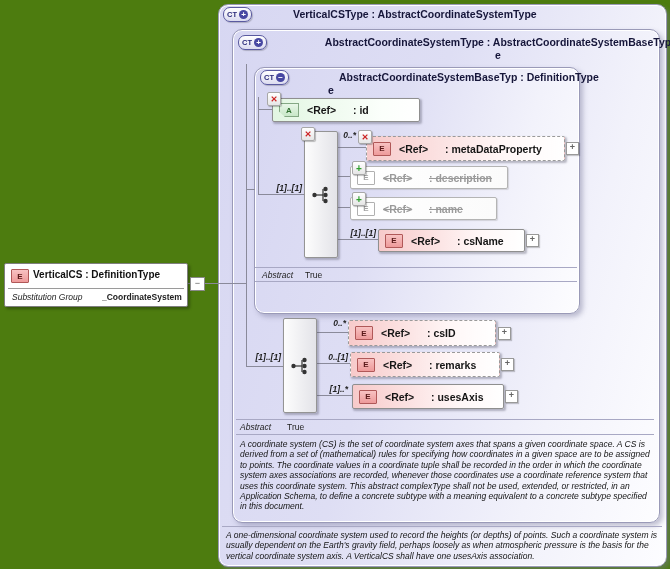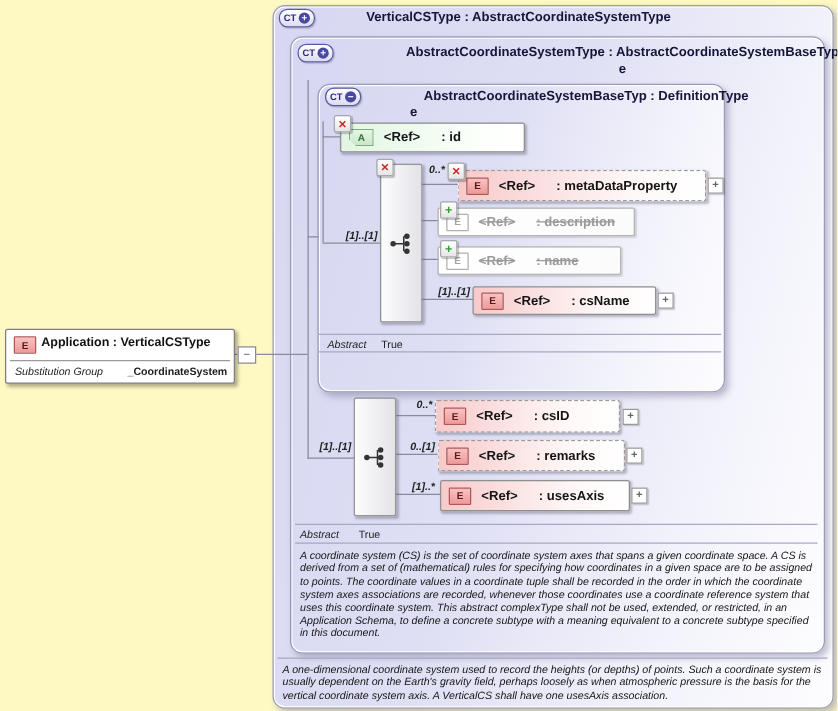--- a/index.html
+++ b/index.html
@@ -1,16 +1,16 @@
 <!DOCTYPE html>
 <html><head>
 <meta charset="utf-8">
 <style>
   html,body{margin:0;padding:0;background:#fff;}
-  #stage{position:relative;width:670px;height:569px;background:#fef9c3;
+  #stage{position:relative;width:670px;height:569px;background:#4d7c0f;
          font-family:"Liberation Sans",sans-serif;overflow:hidden;}
 
   
   .ctbox{position:absolute;border:1px solid #9a9ab8;border-radius:10px;
          background:linear-gradient(105deg,#d7d7f2 0%,#dedef4 40%,#f2f2fb 75%,#fdfdff 100%);
          box-shadow:inset 0 0 0 1px #ffffff,3px 3px 5px rgba(120,120,155,.45);}
   .ct-badge{position:absolute;display:flex;align-items:center;gap:2px;height:13px;
             padding:0 3px;border:1px solid #5a5aa0;border-radius:7px;
             background:linear-gradient(#ffffff,#dcdcf0);box-shadow:1px 1px 1px rgba(0,0,0,.2);}
   .ct-badge .ct{font-size:7.5px;font-weight:bold;color:#2a2a7a;}
@@ -224,20 +224,20 @@
   <div class="abstract-label" style="left:240px;top:422px;">Abstract</div>
   <div class="abstract-value" style="left:287px;top:422px;">True</div>
   <div class="divider" style="left:236px;top:434px;width:418px;"></div>
   <div class="annotation" style="left:240px;top:439px;width:414px;">A coordinate system (CS) is the set of coordinate system axes that spans a given coordinate space. A CS is derived from a set of (mathematical) rules for specifying how coordinates in a given space are to be assigned to points. The coordinate values in a coordinate tuple shall be recorded in the order in which the coordinate system axes associations are recorded, whenever those coordinates use a coordinate reference system that uses this coordinate system. This abstract complexType shall not be used, extended, or restricted, in an Application Schema, to define a concrete subtype with a meaning equivalent to a concrete subtype specified in this document.</div>
 
   <div class="divider" style="left:222px;top:526px;width:440px;"></div>
   <div class="annotation" style="left:226px;top:530px;width:436px;">A one-dimensional coordinate system used to record the heights (or depths) of points. Such a coordinate system is usually dependent on the Earth's gravity field, perhaps loosely as when atmospheric pressure is the basis for the vertical coordinate system axis. A VerticalCS shall have one usesAxis association.</div>
 
   <div id="left-el">
     <span class="e-badge ebpos">E</span>
-    <div class="title">Application : VerticalCSType</div>
+    <div class="title">VerticalCS : DefinitionType</div>
     <div class="div"></div>
     <div class="sl">Substitution Group</div>
     <div class="sv">_CoordinateSystem</div>
   </div>
   <div id="toggle">−</div>
 
 </div>
 
 </body></html>

